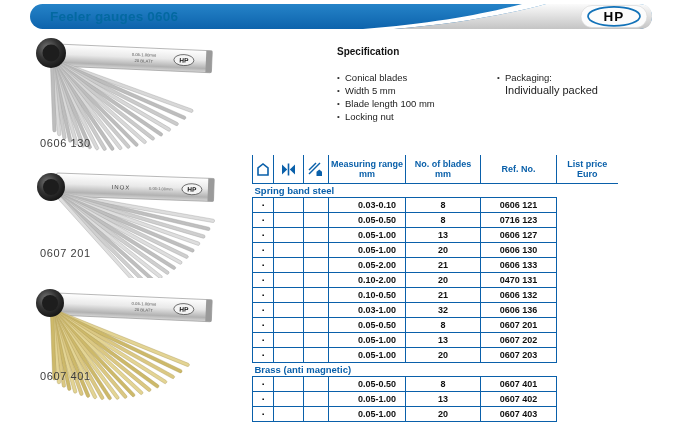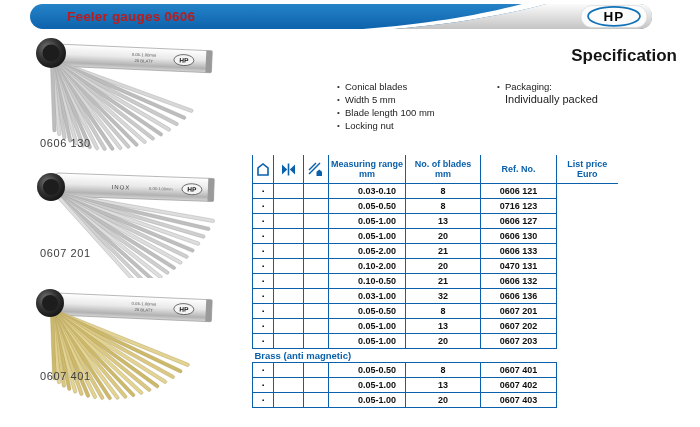--- a/index.html
+++ b/index.html
@@ -5,33 +5,33 @@
   html,body { margin:0; padding:0; background:#ffffff; }
   .page {
     position:relative; width:700px; height:427px; background:#fff;
     font-family:"Liberation Sans", sans-serif; overflow:hidden;
   }
 
   
   .banner { position:absolute; left:30px; top:4px; width:622px; height:25px; }
   .banner svg { position:absolute; left:0; top:0; }
   .banner-title {
-    position:absolute; left:37px; top:4.5px; color:#b91c1c;
+    position:absolute; left:20px; top:4.5px; color:#0369a1;
     font-size:13.5px; font-weight:bold; letter-spacing:0.2px; white-space:nowrap;
   }
 
   
   .fig { position:absolute; }
   .fig-ref {
     position:absolute; font-size:11px; color:#3c3c3c; letter-spacing:0.6px; white-space:nowrap;
   }
 
   
   .spec { position:absolute; left:337px; top:46px; width:340px; }
-  .spec-title { font-size:17px; font-weight:bold; color:#141414;text-align:right; }
+  .spec-title { font-size:10px; font-weight:bold; color:#141414; }
   .spec-cols { display:flex; margin-top:14px; }
   .spec-col1 { width:152px; }
   .spec-col2 { margin-left:8px; width:150px; }
   .spec-item { font-size:9.5px; color:#222; line-height:13px; display:flex; }
   .spec-item .blt { width:8px; font-size:8px; color:#333; }
   .spec-indent { padding-left:8px; font-size:11px; color:#222; line-height:13px; }
 
   
   .table-wrap { position:absolute; left:252px; top:155px; }
   table.catalog {
@@ -280,20 +280,23 @@
             <div>Ref. No.</div>
 
           </td>
           <td>
             <div>List price</div>
             <div class="unit">Euro</div>
           </td>
         </tr>
       </thead>
       <tbody>
+          <tr class="section-row">
+            <td colspan="7">Spring band steel</td>
+          </tr>
           <tr class="data-row">
             <td class="bullet-cell">▪</td>
             <td class="legend-cell"></td>
             <td class="legend-cell"></td>
             <td class="range-cell">
               <div class="range">
                 <span>0.03</span>
                 <span>-</span>
                 <span>0.10</span>
               </div>

